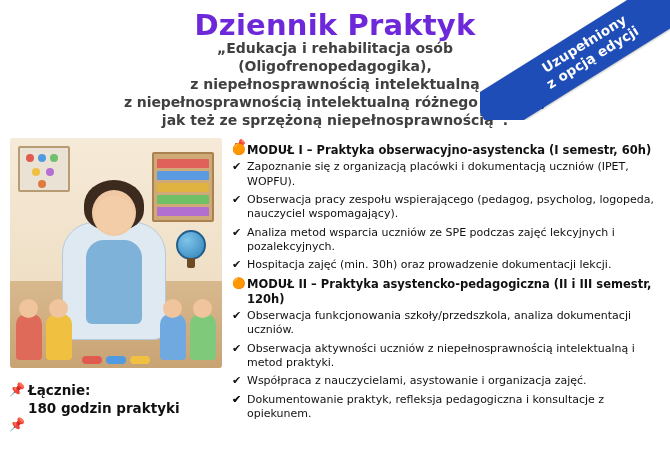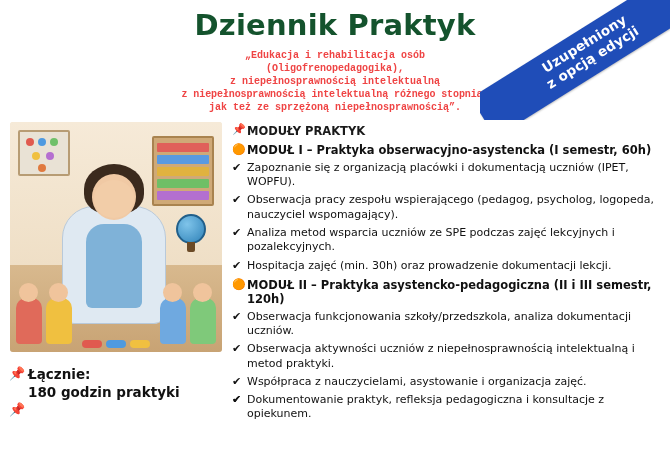--- a/index.html
+++ b/index.html
@@ -22,32 +22,31 @@
 
   
   .header {
     text-align: center;
     padding-top: 4px;
   }
   .title {
     font-family: "DejaVu Sans", sans-serif;
     font-size: 29px;
     font-weight: bold;
-    color: #14532d;
+    color: #6d28d9;
     letter-spacing: 0.2px;
     line-height: 1.05;
-    margin-bottom: 10px;
+    margin-bottom: 0;
   }
   .subtitle {
-    font-size: 10px;
-    font-weight: bold;
-    color: #ef4444;
+    font-size: 14px;
+    font-weight: bold;
+    color: #404040;
     line-height: 1.28;
     padding: 0 70px;
-    font-family: Liberation Mono, monospace;
   }
   .subtitle .ln { display: block; }
   .subtitle .ln.wide { letter-spacing: -0.1px; }
 
   
   .ribbon-wrap {
     position: absolute;
     top: 0;
     right: 0;
     width: 190px;
@@ -292,21 +291,20 @@
         <span class="line">
           <span class="pin">📌</span>
         </span>
       </div>
     </div>
 
     <div class="right-col">
 
       <div class="sec-head">
         <span class="bullet-icon">📌</span>
-        <span>MODUŁY PRAKTYK</span>
       </div>
 
       <div class="module">
         <span class="bullet-icon">🟠</span>
         <span>MODUŁ I – Praktyka obserwacyjno-asystencka (I semestr, 60h)</span>
       </div>
       <div class="item">
         <span class="check">✔</span>
         <span>Zapoznanie się z organizacją placówki i dokumentacją uczniów (IPET, WOPFU).</span>
       </div>

